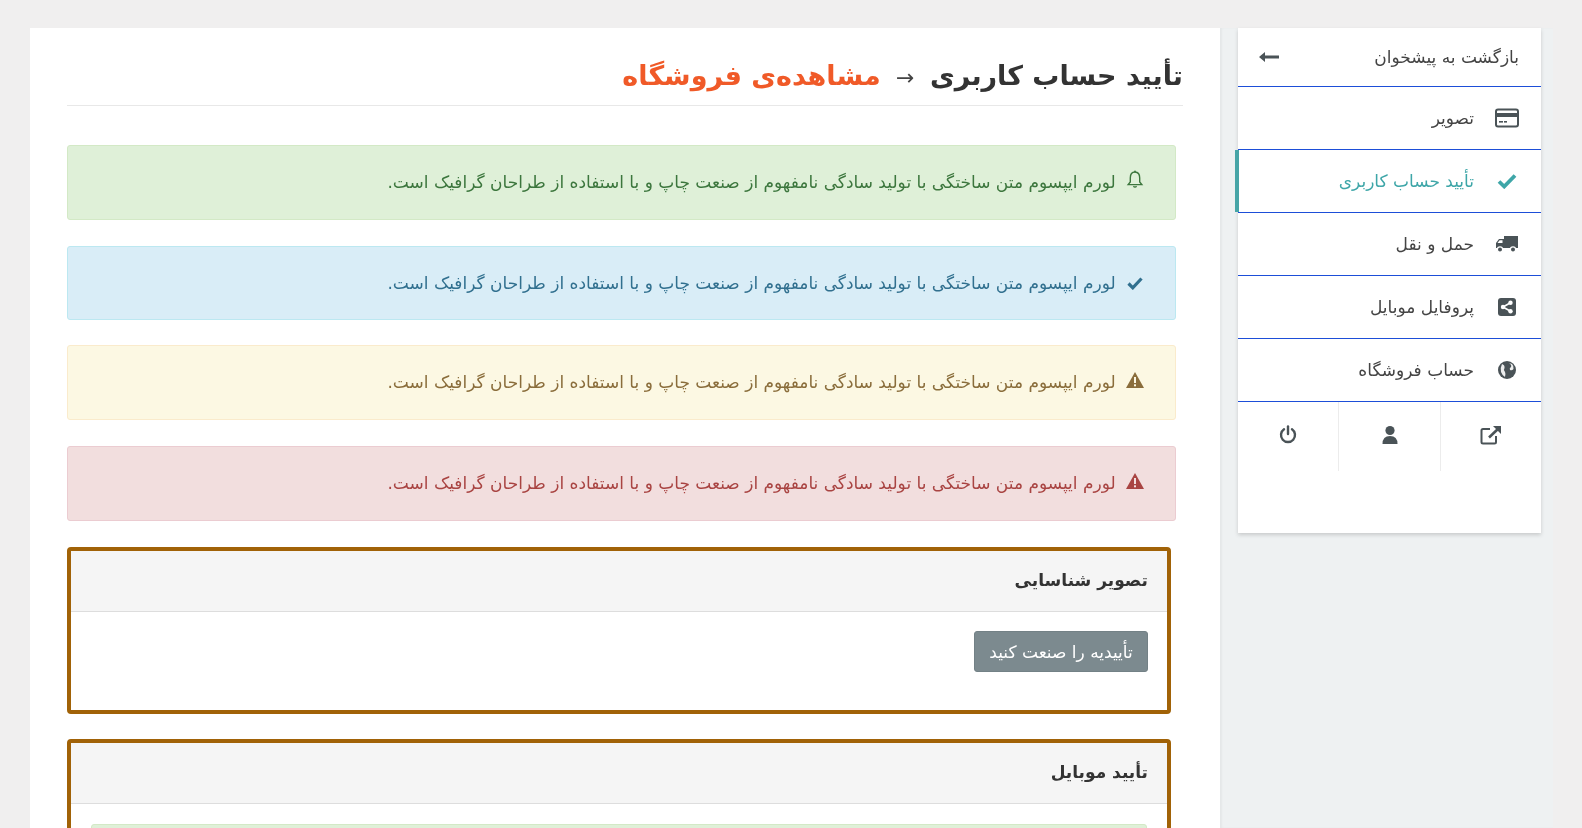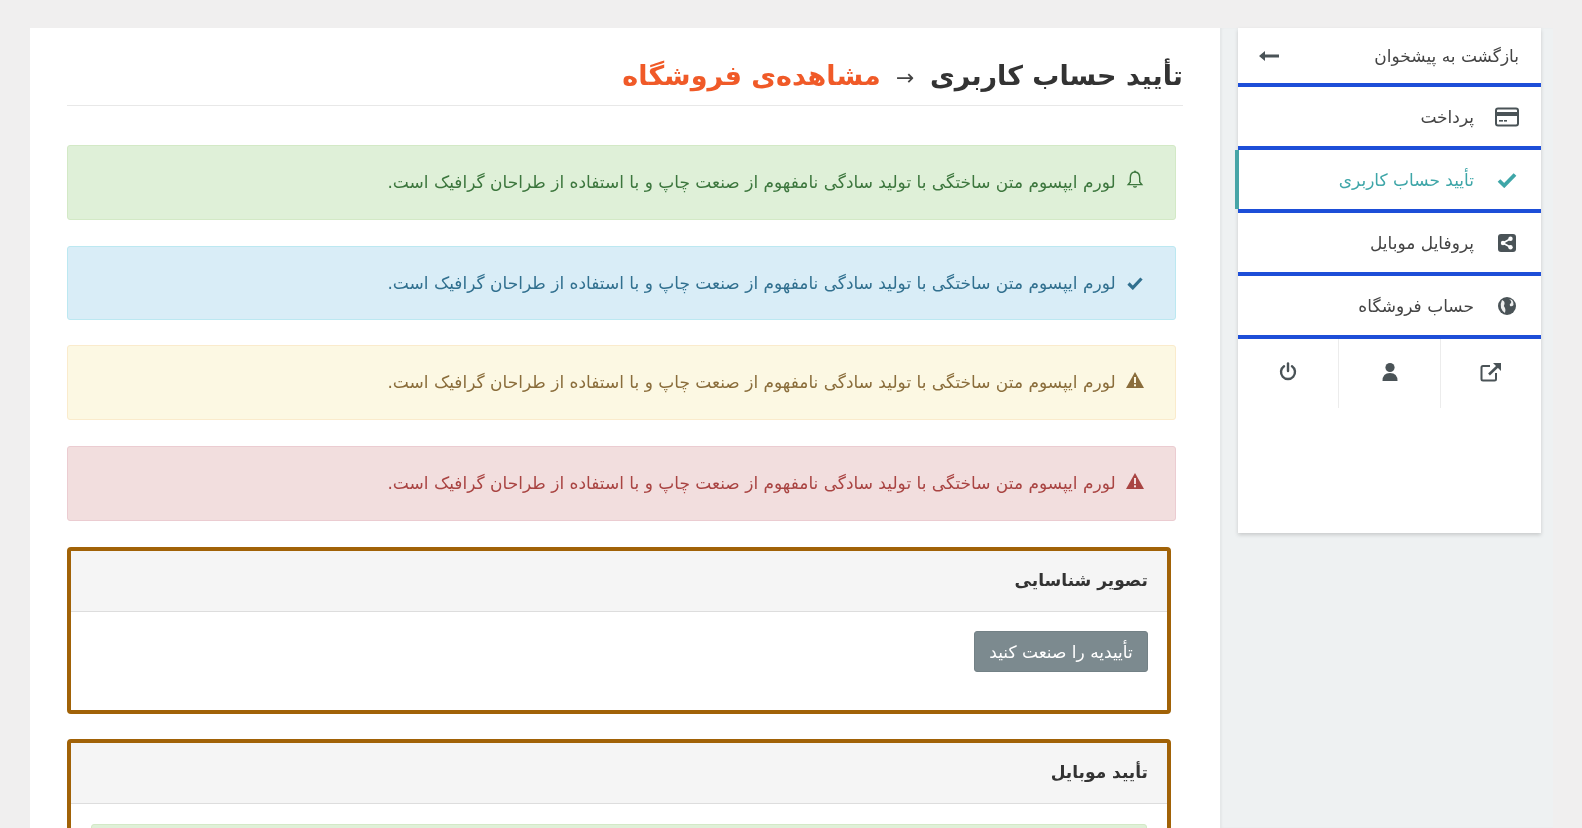--- a/index.html
+++ b/index.html
@@ -106,21 +106,21 @@
     .sidebar {
       position: absolute;
       left: 1238px; top: 28px;
       width: 303px; height: 505px;
       background: #fff;
       box-shadow: 0 2px 4px rgba(0,0,0,0.16);
       direction: rtl;
     }
     .sb-item {
       height: 63px;
-      border-bottom: 4px solid #1d4ed8;
+      border-bottom: 1px solid #1d4ed8;
       display: flex;
       align-items: center;
       padding: 0 22px;
       font-size: 17px;
       color: #444;
       cursor: pointer;
       position: relative;
     }
     .sb-item.back { height: 59px; justify-content: space-between; padding-right: 22px; padding-left: 20px; }
     .sb-item .sb-icon {
@@ -233,32 +233,44 @@
 
   <div class="sb-item">
     <span class="sb-icon">
       <svg width="24" height="20" viewBox="0 0 24 20">
           <rect x="1" y="1.5" width="22" height="17" rx="2" fill="none" stroke="#4a5357" stroke-width="2"></rect>
           <rect x="1" y="5" width="22" height="4" fill="#4a5357"></rect>
           <rect x="4" y="13" width="4" height="1.6" fill="#4a5357"></rect>
           <rect x="9" y="13" width="3" height="1.6" fill="#4a5357"></rect>
         </svg>
     </span>
-    <span>پرداخت</span>
+    <span>تصویر</span>
   </div>
 
   <div class="sb-item active">
     <span class="sb-icon">
       <svg width="20" height="16" viewBox="0 0 20 16">
           <path d="M2 8.5 L7.2 13.5 L18 2.5" fill="none" stroke="#3ea6a8" stroke-width="3.8"></path>
         </svg>
     </span>
     <span>تأیید حساب کاربری</span>
   </div>
 
+  <div class="sb-item">
+    <span class="sb-icon">
+      <svg width="24" height="20" viewBox="0 0 24 20">
+          <rect x="9" y="2" width="14" height="12" fill="#4a5357"></rect>
+          <path d="M1 9 L4 5 L9 5 L9 14 L1 14 Z" fill="#4a5357"></path>
+          <path d="M2.5 9 L4.6 6.3 L7.5 6.3 L7.5 9 Z" fill="#fff"></path>
+          <circle cx="5" cy="15.5" r="2.6" fill="#4a5357" stroke="#fff" stroke-width="1.2"></circle>
+          <circle cx="18" cy="15.5" r="2.6" fill="#4a5357" stroke="#fff" stroke-width="1.2"></circle>
+        </svg>
+    </span>
+    <span>حمل و نقل</span>
+  </div>
 
   <div class="sb-item">
     <span class="sb-icon">
       <svg width="20" height="20" viewBox="0 0 20 20">
           <rect x="1" y="1" width="18" height="18" rx="3" fill="#4a5357"></rect>
           <circle cx="6" cy="10" r="2.2" fill="#fff"></circle>
           <circle cx="13.5" cy="5.8" r="2.2" fill="#fff"></circle>
           <circle cx="13.5" cy="14.2" r="2.2" fill="#fff"></circle>
           <path d="M6 10 L13.5 5.8 M6 10 L13.5 14.2" stroke="#fff" stroke-width="1.6"></path>
         </svg>

